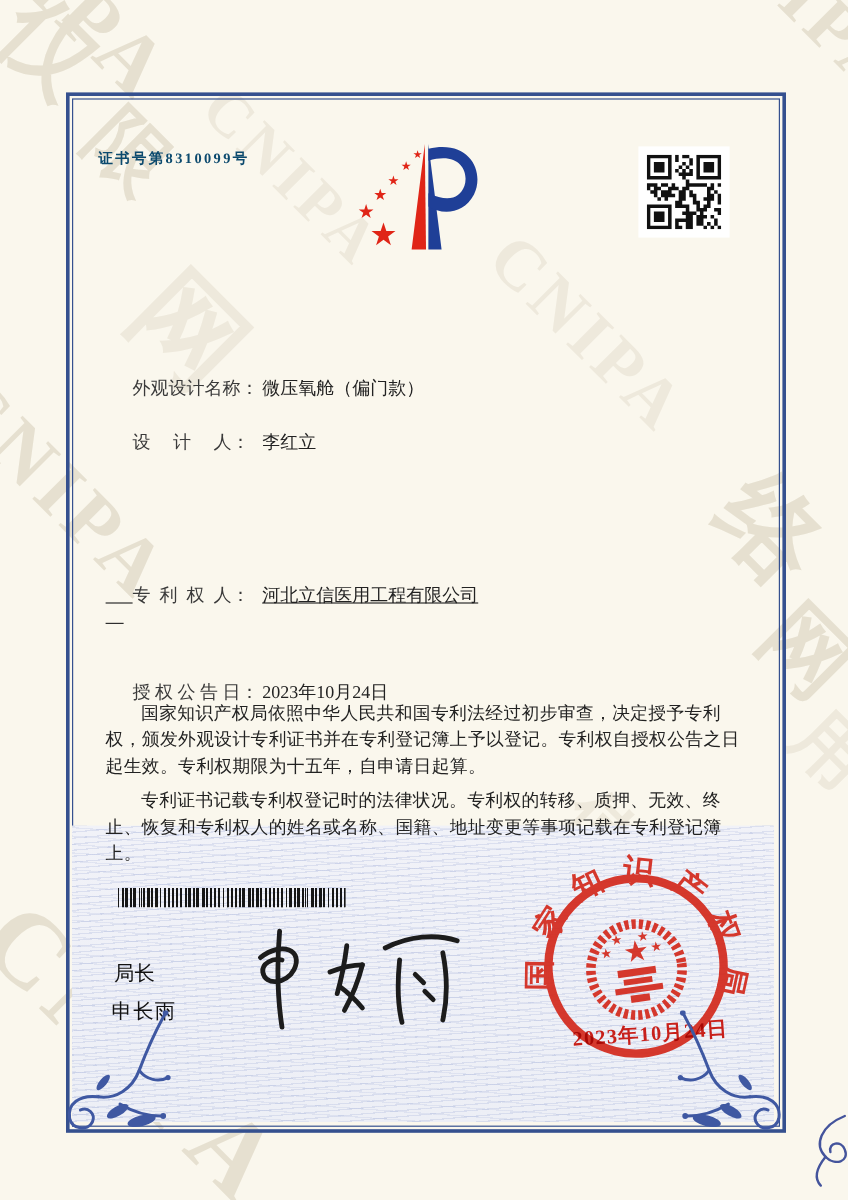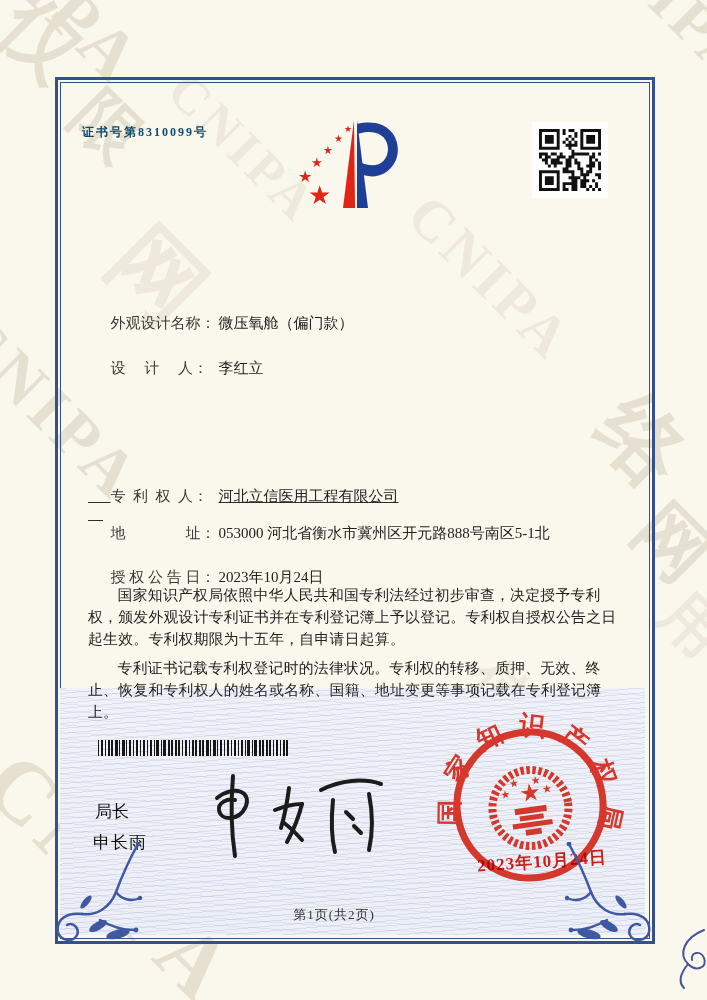--- a/index.html
+++ b/index.html
@@ -189,23 +189,20 @@
 
 
     <div class="row r2">
       <span class="lbl">设　 计　 人：</span><span class="val">李红立</span>
     </div>
     <div class="row r1">
       <span class="lbl">外观设计名称：</span><span class="val">微压氧舱（偏门款）</span>
     </div>
     <div class="row r5">
       <span class="lbl">专  利  权  人：</span><span class="val">河北立信医用工程有限公司</span>
-    </div>
-    <div class="row r6">
-      <span class="lbl">地　　　　址：</span><span class="val">053000 河北省衡水市冀州区开元路888号南区5-1北</span>
     </div>
     <div class="row r7">
       <span class="lbl">授 权 公 告 日：</span><span class="val">2023年10月24日</span>
     </div>
 
     <div class="bodytext">
       <p>国家知识产权局依照中华人民共和国专利法经过初步审查，决定授予专利权，颁发外观设计专利证书并在专利登记簿上予以登记。专利权自授权公告之日起生效。专利权期限为十五年，自申请日起算。</p>
       <p>专利证书记载专利权登记时的法律状况。专利权的转移、质押、无效、终止、恢复和专利权人的姓名或名称、国籍、地址变更等事项记载在专利登记簿上。</p>
     </div>
 
@@ -245,15 +242,14 @@
           <text x="114" y="90" font-size="11">★</text>
           <rect x="84" y="102" width="32" height="6"></rect>
           <rect x="88" y="110" width="24" height="5"></rect>
           <rect x="80" y="117" width="40" height="5"></rect>
           <rect x="92" y="124" width="16" height="6"></rect>
         </g>
       </g>
     </svg>
     <div class="seal-date">2023年10月24日</div>
 
-    <div class="page-note">第1页(共2页)</div>
   </div>
 </div>
 
 </body></html>

